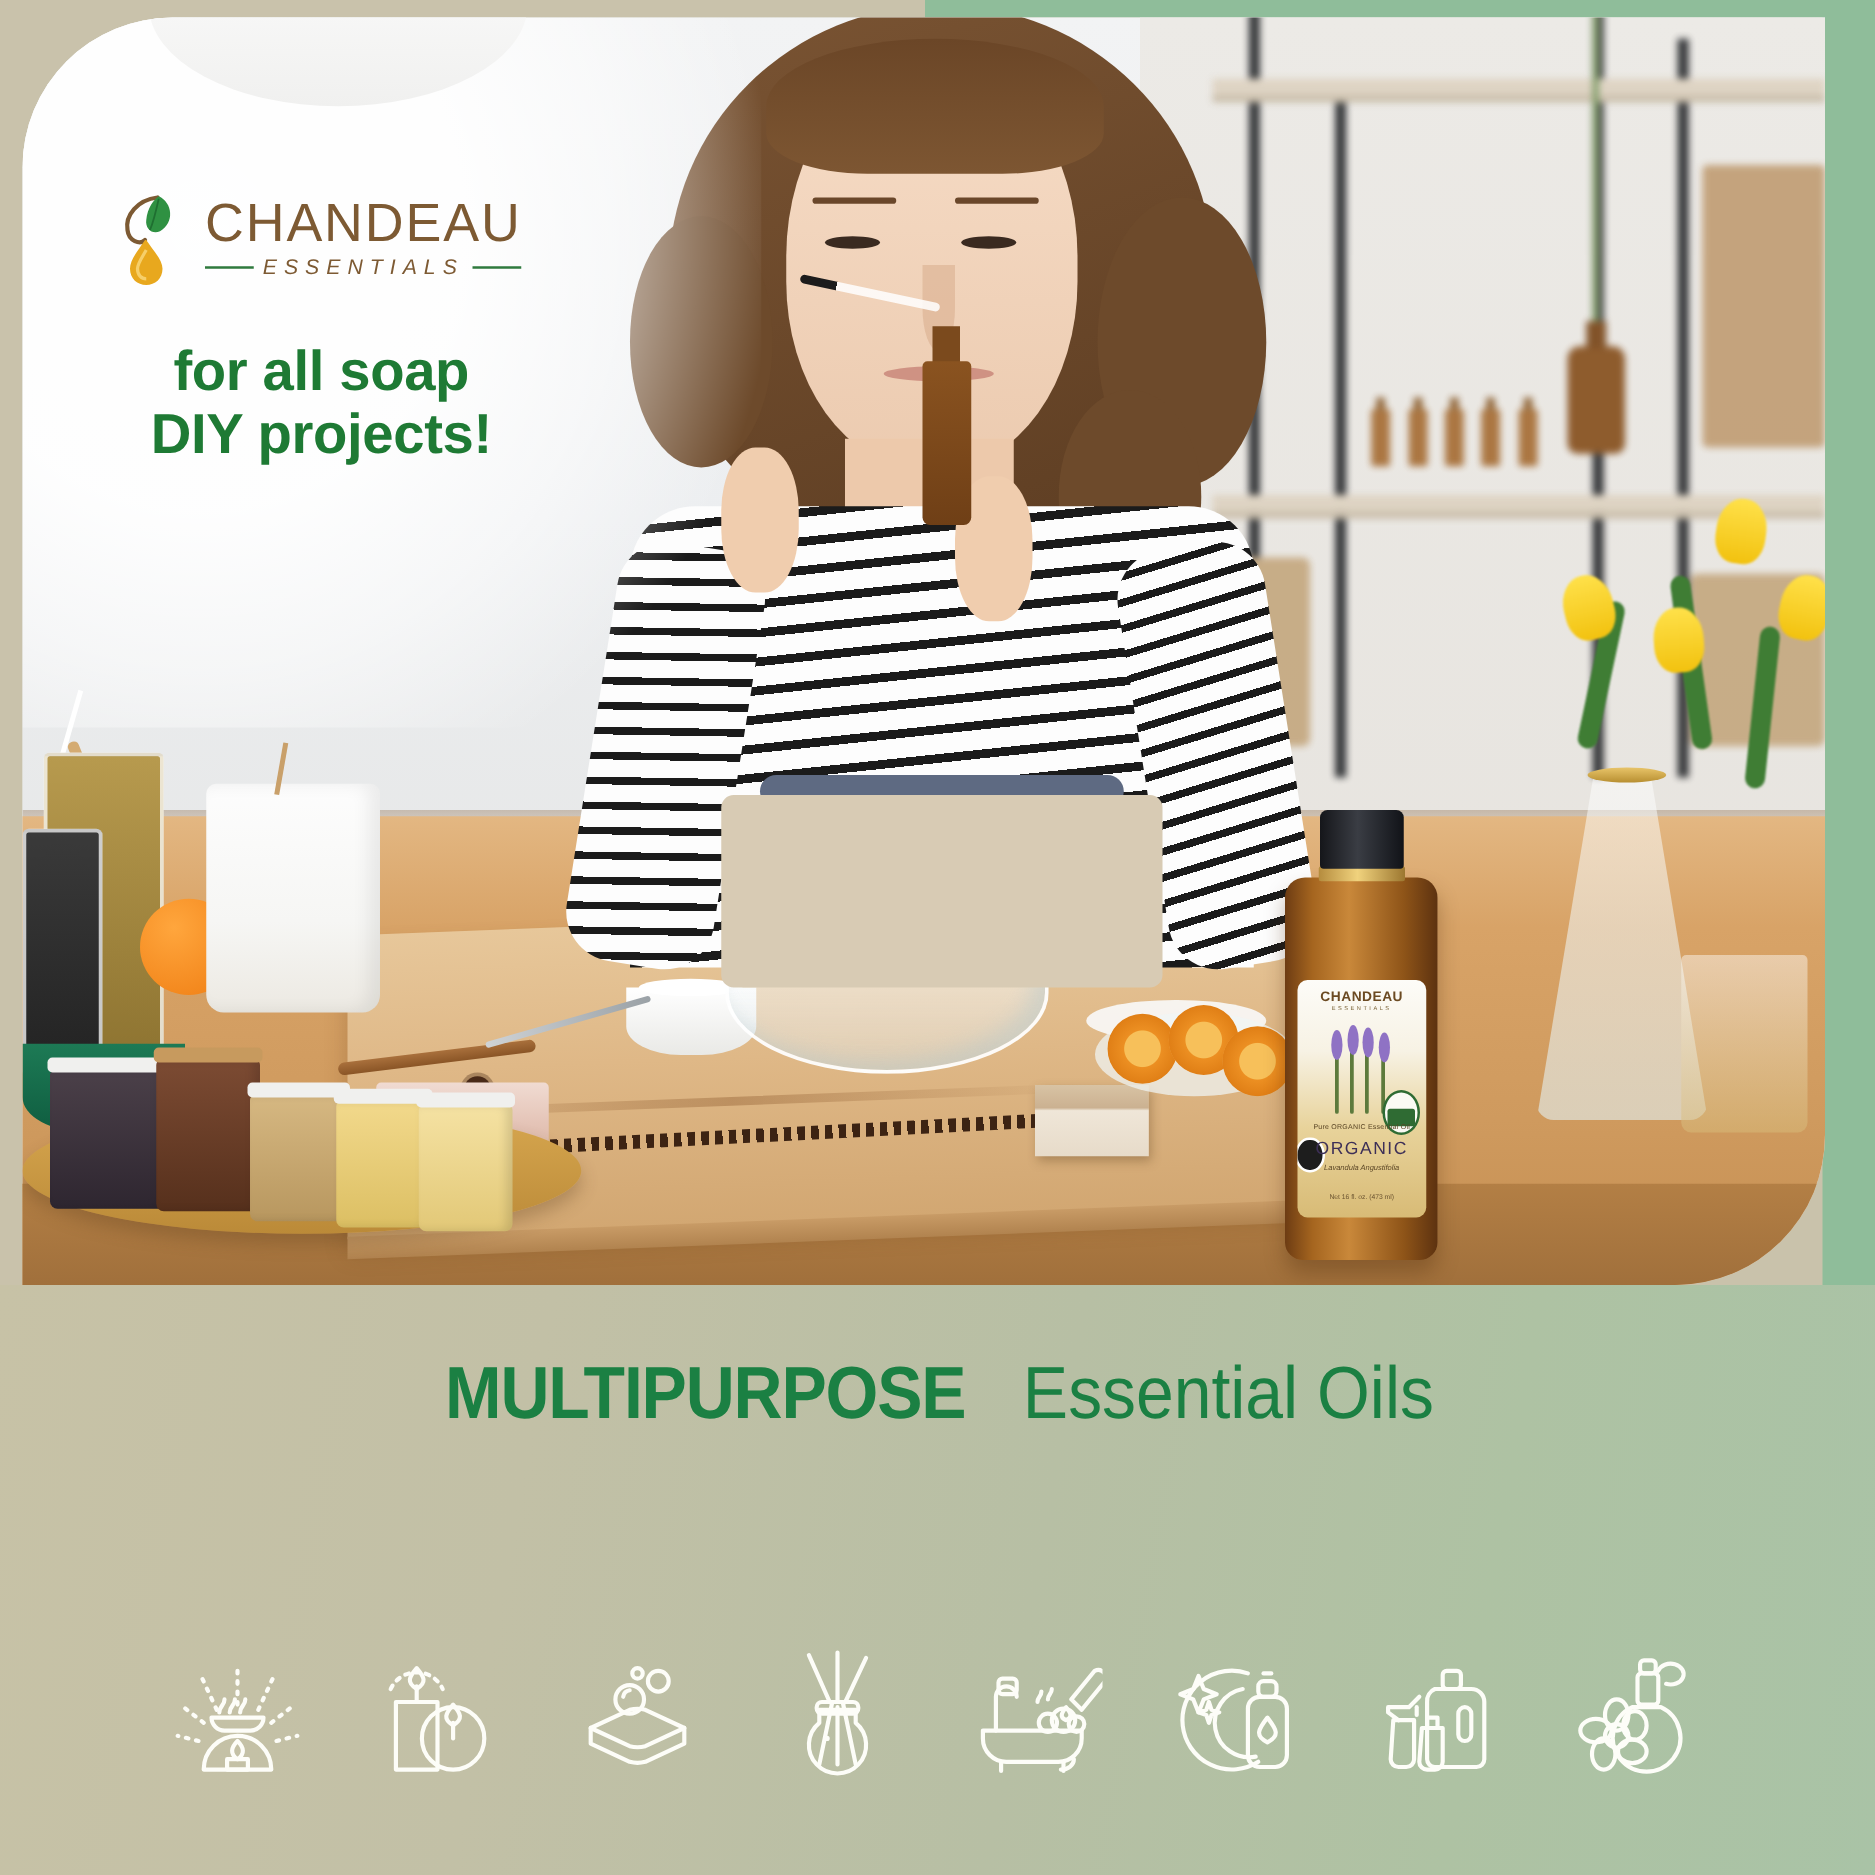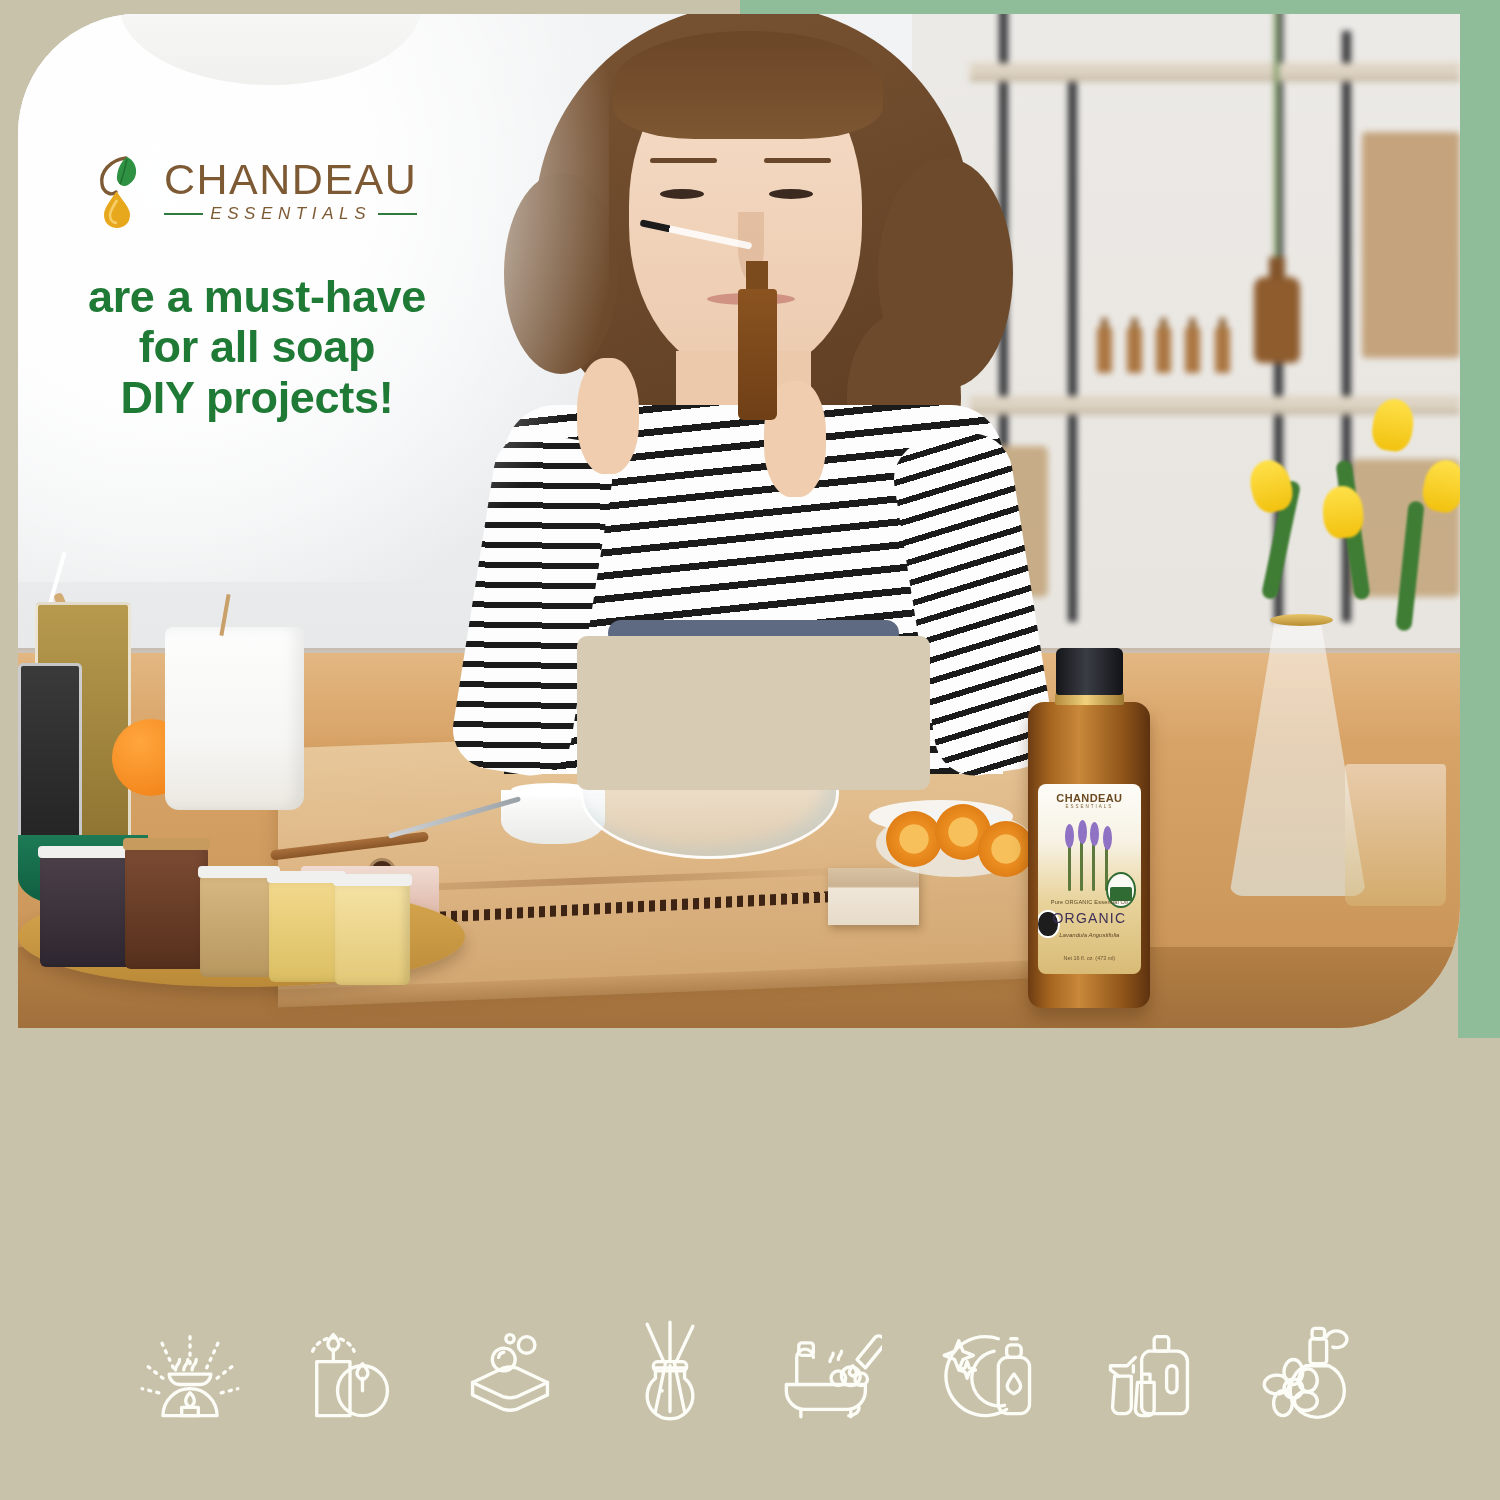--- a/index.html
+++ b/index.html
@@ -383,25 +383,29 @@
       <div class="brand">CHANDEAU</div>
       <div class="ess">
         <i></i>
         <span>ESSENTIALS</span>
         <i></i>
       </div>
     </div>
   </div>
 
   <div class="headline">
-    <div>are a must-have</div>
     <div>for all soap</div>
     <div>DIY projects!</div>
   </div>
 
+  <div class="banner">
+    <div class="banner-title">
+      <span class="b1">MULTIPURPOSE</span><span class="b2">Essential Oils</span>
+    </div>
+  </div>
 
 
   <div class="icons">
 
     <div class="ic">
       <svg viewBox="0 0 100 100">
         <path d="M30 52 h40 a10 10 0 0 1 -10 10 h-20 a10 10 0 0 1 -10 -10 z"></path>
         <path d="M24 92 a26 26 0 0 1 52 0 z"></path>
         <rect x="42" y="84" width="16" height="8"></rect>
         <path d="M50 70 c-5 5 -6 10 0 14 c6 -4 5 -9 0 -14 z"></path>

